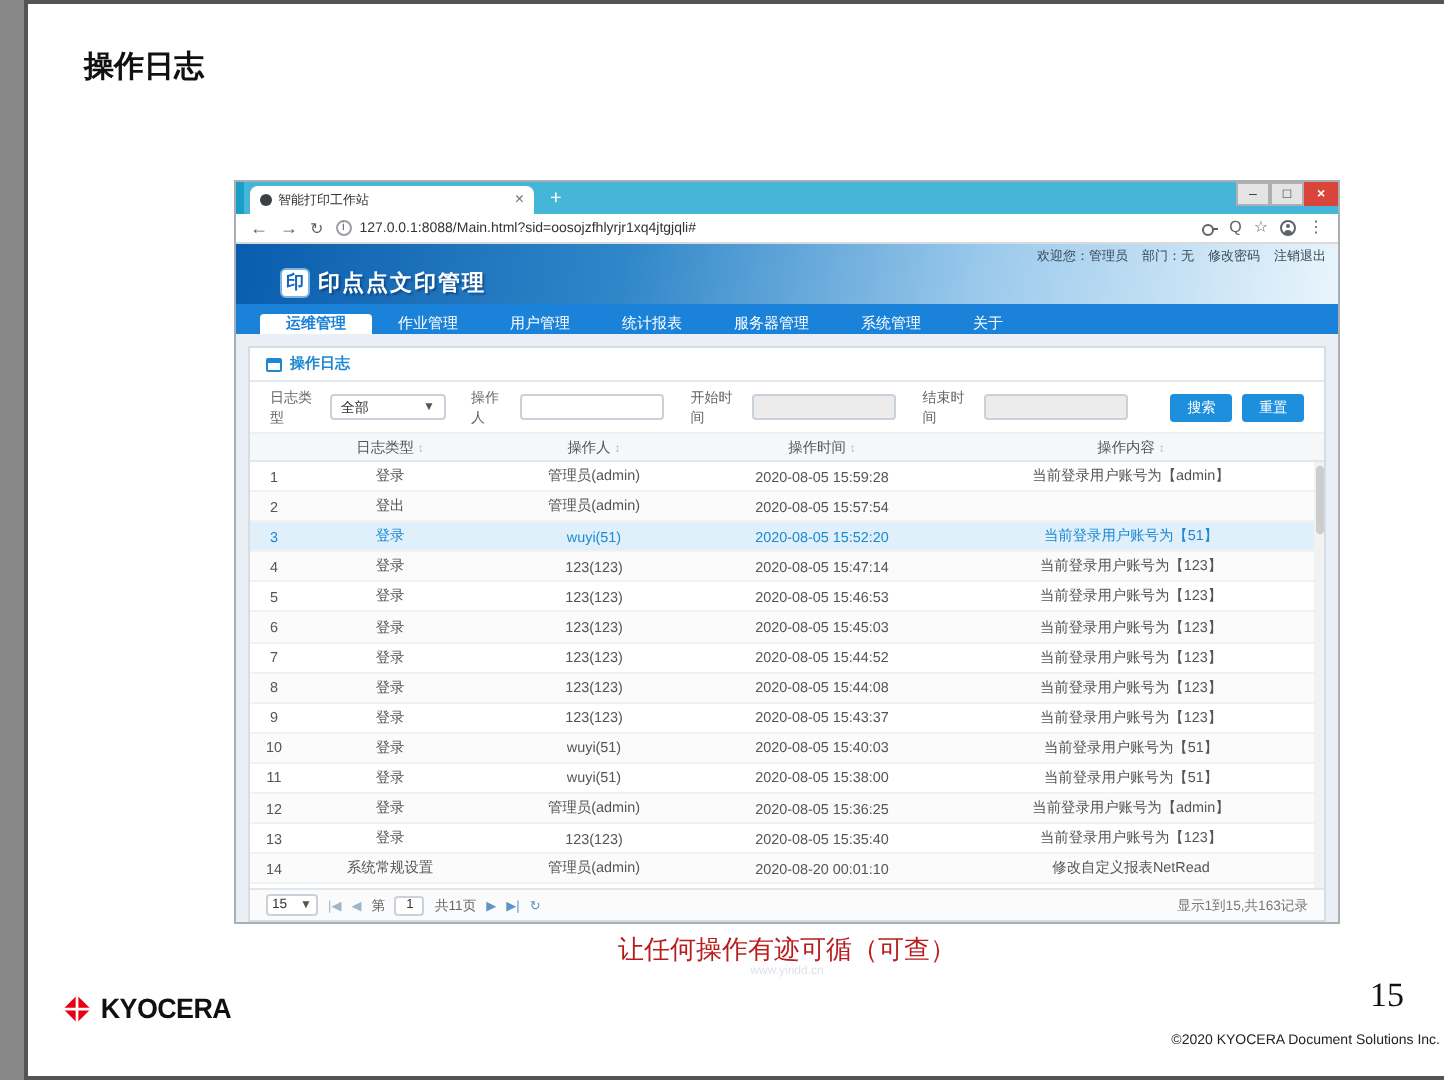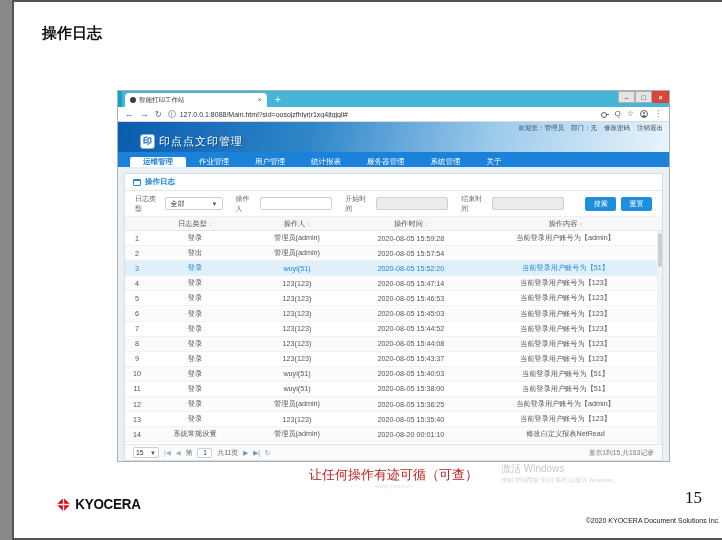--- a/index.html
+++ b/index.html
@@ -48,21 +48,21 @@
                         border-radius:2px 2px 0 0; background:#5f6368; }
 
   
   .app { flex:1; display:flex; flex-direction:column; min-height:0; }
   .app-header { height:30px; flex:0 0 30px; position:relative;
                 background:linear-gradient(100deg,#0a5cad 0%,#2f86c8 35%,#9ccaec 68%,#e9f5fc 100%); }
   .welcome-bar { position:absolute; top:2px; right:6px; display:flex; gap:7px; font-size:6.5px; color:#3a4a58; }
   .logo-row { position:absolute; left:22px; bottom:3px; display:flex; align-items:center; gap:4px; }
   .applogo { width:15px; height:15px; background:#fff; border:1px solid #7db4dd; border-radius:3px;
              display:flex; align-items:center; justify-content:center; font-size:9px; font-weight:bold; color:#1565c0; }
-  .apptitle { font-size:11px; font-weight:normal; color:#fff; letter-spacing:1px;
+  .apptitle { font-size:11px; font-weight:bold; color:#fff; letter-spacing:1px;
               text-shadow:1px 1px 1px rgba(0,40,90,.5); }
 
   .nav-bar { height:15px; flex:0 0 15px; background:#1b82d9; display:flex; padding-left:12px; font-size:7.5px;align-items:flex-end; }
   .nav-tab { padding:0 13px; color:#fff; display:flex; align-items:center; white-space:nowrap; }
   .nav-tab.active { background:#fff; color:#1b82d9; font-weight:bold; border-radius:2px 2px 0 0; }
 
   .content { flex:1; background:#e9eff5; padding:6px 6px 0; min-height:0; }
   .panel { background:#fff; border:1px solid #d5dde5; height:100%; display:flex; flex-direction:column; }
 
   .section-bar { height:17px; flex:0 0 17px; border-bottom:1px solid #e3e8ee; display:flex; align-items:center;
@@ -113,21 +113,21 @@
   
   .activate-wm { position:absolute; left:487px; top:460px; color:#c3cad0; pointer-events:none; }
   .activate-wm .l1 { font-size:10px; }
   .activate-wm .l2 { font-size:6px; color:#ced4d9; }
   .caption { position:absolute; left:103px; top:464px; width:553px; text-align:center;
              color:#b91c1c; font-weight:normal; font-size:13px; }
   .caption-wm { position:absolute; left:103px; top:481px; width:553px; text-align:center;
                 font-size:6px; color:#dde2ec; }
 
   
-  .brand { position:absolute; left:42px; top:494px; display:flex; align-items:center; gap:3px;justify-content:center; }
+  .brand { position:absolute; left:17px; top:494px; display:flex; align-items:center; gap:3px;justify-content:center; }
   .brand-text { font-size:14px; font-weight:800; color:#101010; letter-spacing:-0.3px; transform:scaleX(0.96); }
   .page-num { position:absolute; right:30px; top:486px; font-family:"Liberation Serif","DejaVu Serif",serif;
               font-size:17px; color:#111; }
   .copyright { position:absolute; right:12px; top:515px; font-size:7px; color:#222; }
 </style>
 </head>
 <body>
 
 <div class="slide">
 
@@ -340,24 +340,20 @@
             <span class="pg-ico on">▶|</span>
             <span class="pg-ico on">↻</span>
             <span class="pager-summary">显示1到15,共163记录</span>
           </div>
 
         </div>
       </div>
     </div>
   </div>
 
-  <div class="activate-wm">
-    <div class="l1">激活 Windows</div>
-    <div class="l2">转到“控制面板”中的“系统”以激活 Windows。</div>
-  </div>
 
   <div class="caption">让任何操作有迹可循（可查）</div>
   <div class="caption-wm">www.yindd.cn</div>
 
   <div class="brand">
     <svg width="15" height="15" viewBox="0 0 24 24">
       <path d="M12 1 L23 12 L12 23 L1 12 Z" fill="#e60012"></path>
       <path d="M12 1 L12 23 M1 12 L23 12" stroke="#fff" stroke-width="2.2"></path>
     </svg>
     <span class="brand-text">KYOCERA</span>

